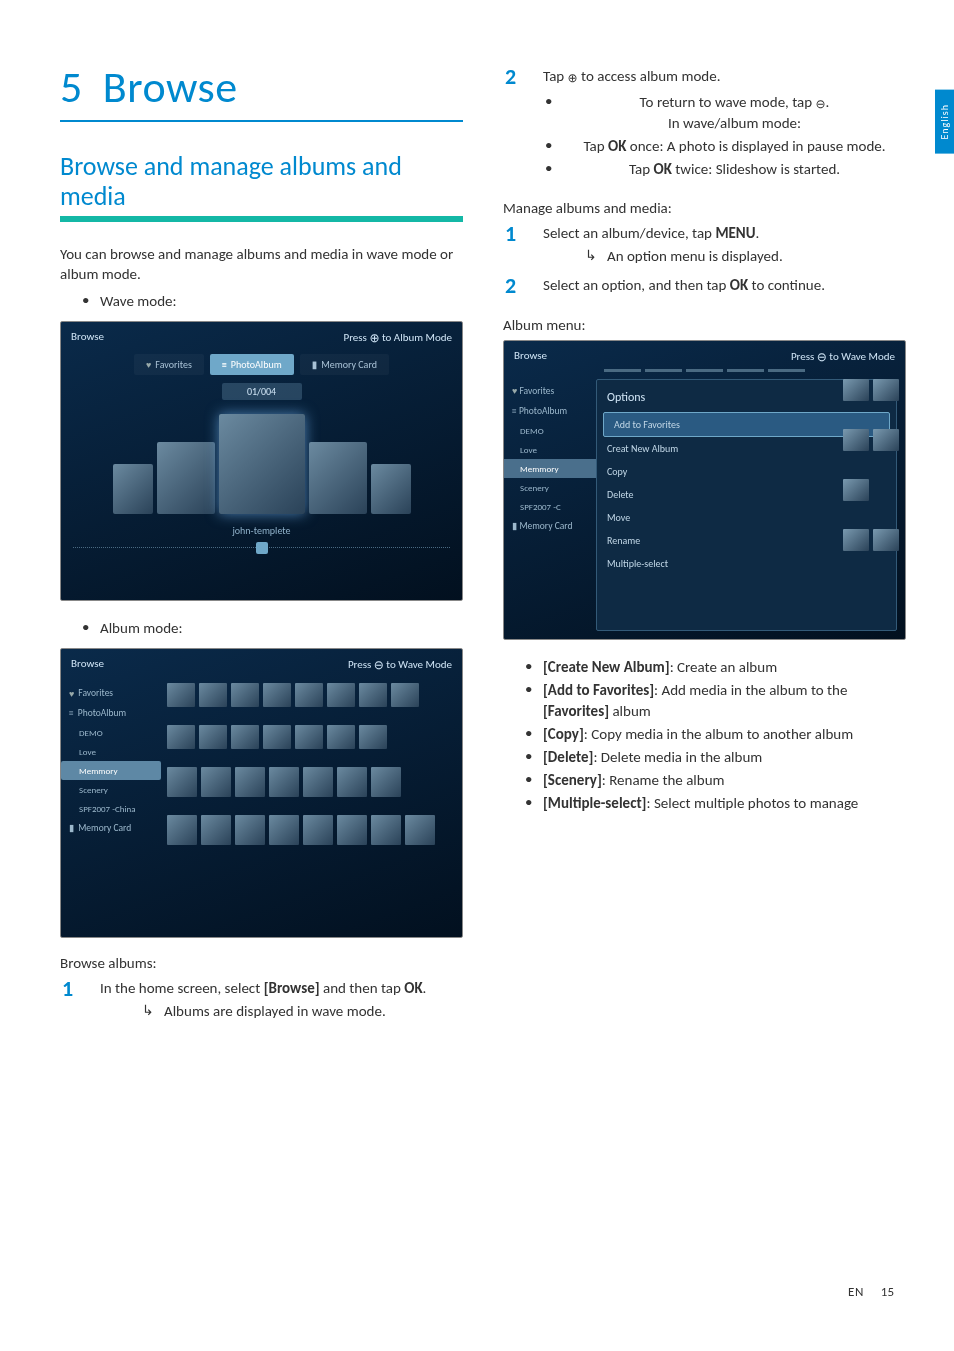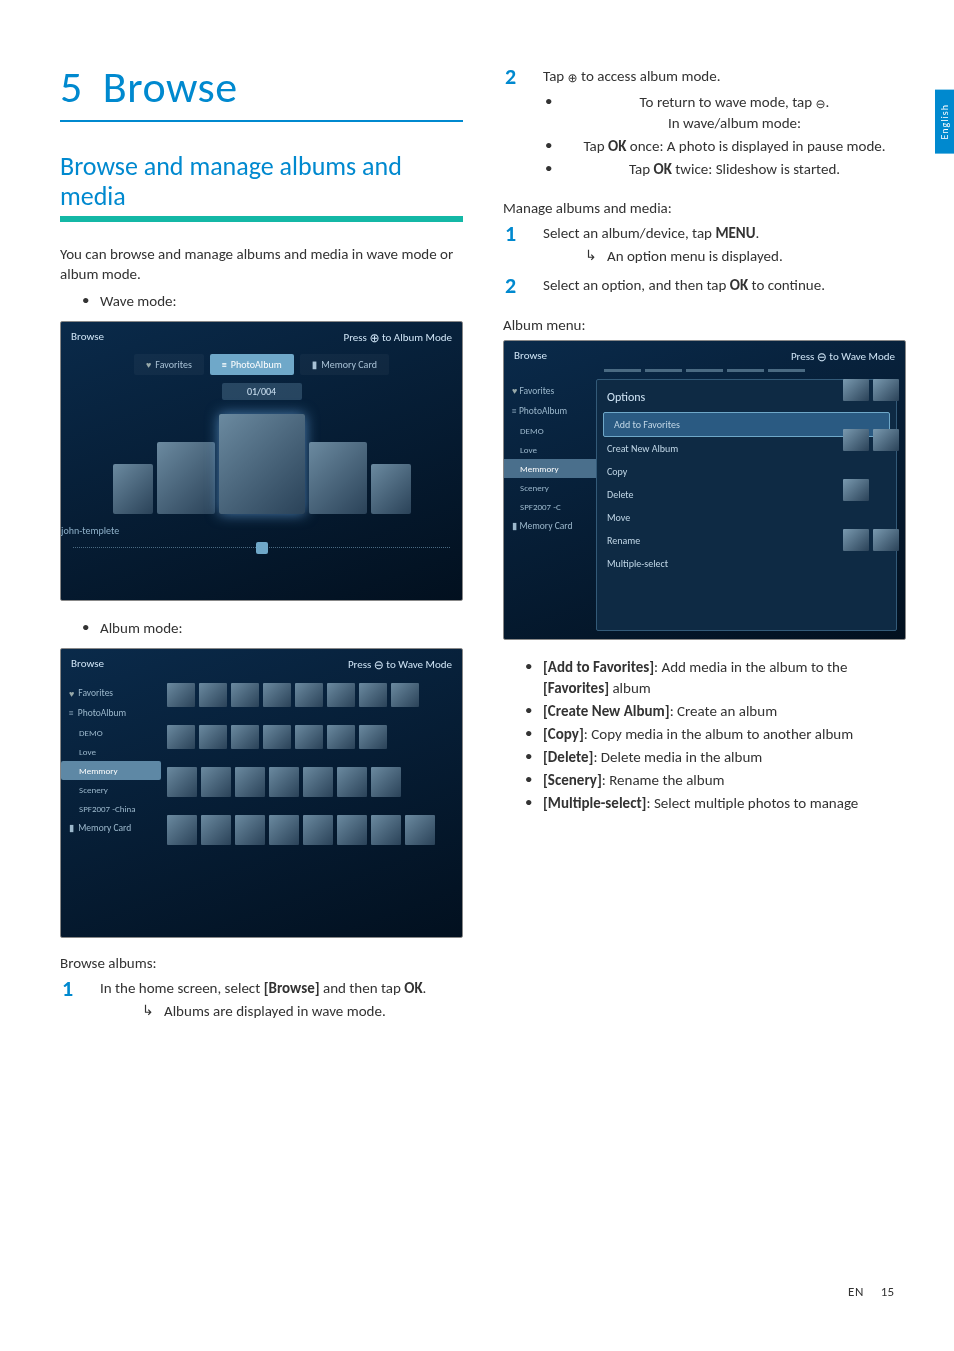--- a/index.html
+++ b/index.html
@@ -92,21 +92,21 @@
     background: rgba(100,140,170,0.35); padding:2px 0; border-radius:2px;
   }
   .film {
     display:flex; align-items:flex-end; justify-content:center; gap:4px;
     margin-top:14px; height:100px; padding:0 6px;
   }
   .film .ph { background: linear-gradient(135deg,#6b8aa0,#2a4258); border-radius:2px; flex:0 0 auto;}
   .film .s { width:40px; height:50px; }
   .film .m { width:58px; height:72px; }
   .film .l { width:86px; height:100px; box-shadow:0 0 14px rgba(120,190,255,0.6); }
-  .caption { text-align:left; font-size:10px; color:#8fb1c9; margin-top:10px;}
+  .caption { text-align:center; font-size:10px; color:#8fb1c9; margin-top:10px;}
   .tickbar {
     margin:10px 12px 0; height:14px; position:relative; border-top:1px dotted #4a6a82;
     display:flex; justify-content:center;
   }
   .tickbar .mark { width:12px;height:12px;background:#6fa8c9;border-radius:2px; margin-top:-6px;}
   
   .ss-album { height: 290px; display:flex; flex-direction:column;}
   .ss-body { flex:1; display:flex; }
   .sidebar { width:100px; padding:6px 0; font-size:9.5px;}
   .sidebar .item { padding:4px 8px; color:#9cb8cc; display:flex; align-items:center; gap:4px;}
@@ -354,22 +354,22 @@
             </div>
           <div class="pair">
               <div class="th"></div>
               <div class="th"></div>
             </div>
         </div>
       </div>
     </div>
 
     <ul class="bullets" style="margin-top:12px;">
+      <li><span class="bold">[Create New Album]</span><span>: Create an album</span></li>
       <li><span class="bold">[Add to Favorites]</span><span>: Add media in the album to the </span><span class="bold">[Favorites]</span><span> album</span></li>
-      <li><span class="bold">[Create New Album]</span><span>: Create an album</span></li>
       <li><span class="bold">[Copy]</span><span>: Copy media in the album to another album</span></li>
       <li><span class="bold">[Delete]</span><span>: Delete media in the album</span></li>
       <li><span class="bold">[Scenery]</span><span>: Rename the album</span></li>
       <li><span class="bold">[Multiple-select]</span><span>: Select multiple photos to manage</span></li>
     </ul>
   </div>
 </div>
 
 <div class="footer">
   <span class="lang">EN</span>

